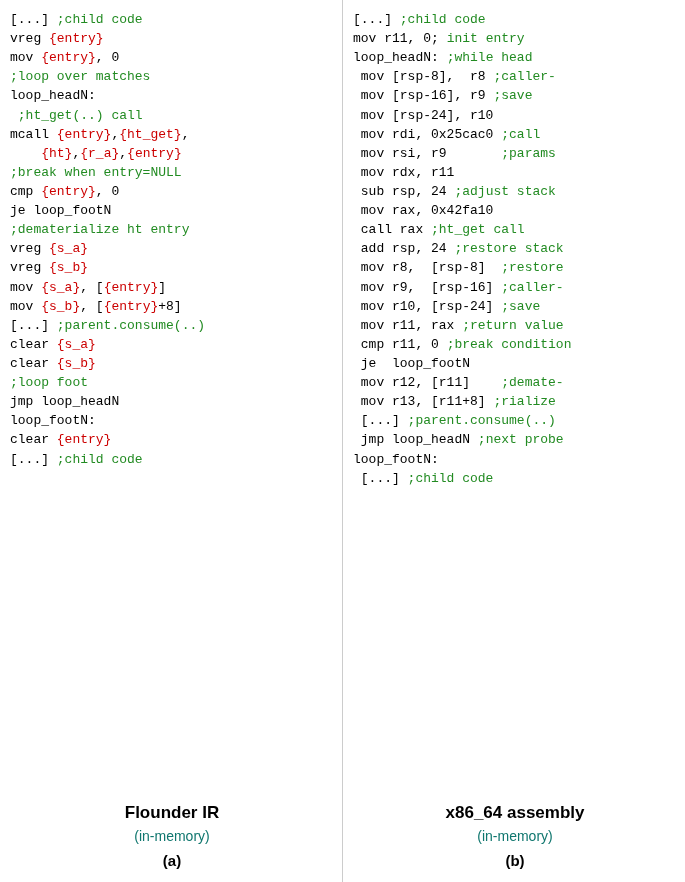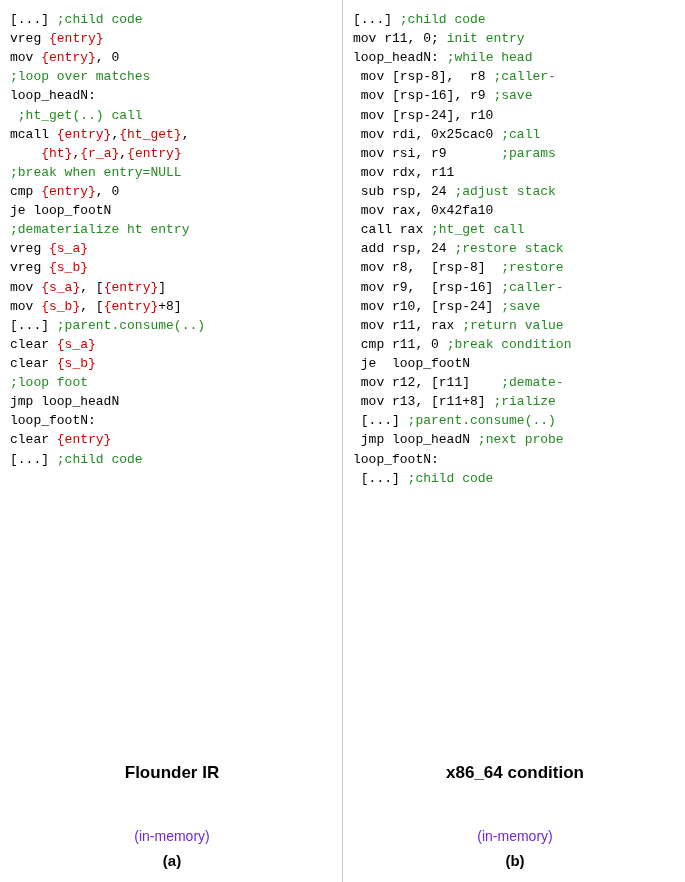--- a/index.html
+++ b/index.html
@@ -40,22 +40,21 @@
     }
     .caption-title {
       font-family: Arial, sans-serif;
       font-size: 17px;
       font-weight: bold;
       color: #000;
     }
     .caption-sub {
       font-family: Arial, sans-serif;
       font-size: 14px;
-      color: #6d28d9;
-      margin-top: 40px;
+      color: #0f766e;
     }
     .caption-label {
       font-family: Arial, sans-serif;
       font-size: 15px;
       font-weight: bold;
       color: #000;
       margin-top: 4px;
     }
   </style>
 </head>
@@ -68,18 +67,18 @@
     <div class="caption-area">
       <div class="caption-title">Flounder IR</div>
       <div class="caption-sub">(in-memory)</div>
       <div class="caption-label">(a)</div>
     </div>
   </div>
 
   <div class="column column-right">
     <div class="code-block" id="right-code"><div><span style="color: rgb(0, 0, 0);">[...] </span><span style="color: rgb(34, 139, 34);">;child code</span></div><div><span style="color: rgb(0, 0, 0);">mov r11, 0; </span><span style="color: rgb(34, 139, 34);">init entry</span></div><div><span style="color: rgb(0, 0, 0);">loop_headN: </span><span style="color: rgb(34, 139, 34);">;while head</span></div><div><span style="color: rgb(0, 0, 0);"> mov [rsp-8],  r8 </span><span style="color: rgb(34, 139, 34);">;caller-</span></div><div><span style="color: rgb(0, 0, 0);"> mov [rsp-16], r9 </span><span style="color: rgb(34, 139, 34);">;save</span></div><div><span style="color: rgb(0, 0, 0);"> mov [rsp-24], r10</span></div><div><span style="color: rgb(0, 0, 0);"> mov rdi, 0x25cac0 </span><span style="color: rgb(34, 139, 34);">;call</span></div><div><span style="color: rgb(0, 0, 0);"> mov rsi, r9       </span><span style="color: rgb(34, 139, 34);">;params</span></div><div><span style="color: rgb(0, 0, 0);"> mov rdx, r11</span></div><div><span style="color: rgb(0, 0, 0);"> sub rsp, 24 </span><span style="color: rgb(34, 139, 34);">;adjust stack</span></div><div><span style="color: rgb(0, 0, 0);"> mov rax, 0x42fa10</span></div><div><span style="color: rgb(0, 0, 0);"> call rax </span><span style="color: rgb(34, 139, 34);">;ht_get call</span></div><div><span style="color: rgb(0, 0, 0);"> add rsp, 24 </span><span style="color: rgb(34, 139, 34);">;restore stack</span></div><div><span style="color: rgb(0, 0, 0);"> mov r8,  [rsp-8]  </span><span style="color: rgb(34, 139, 34);">;restore</span></div><div><span style="color: rgb(0, 0, 0);"> mov r9,  [rsp-16] </span><span style="color: rgb(34, 139, 34);">;caller-</span></div><div><span style="color: rgb(0, 0, 0);"> mov r10, [rsp-24] </span><span style="color: rgb(34, 139, 34);">;save</span></div><div><span style="color: rgb(0, 0, 0);"> mov r11, rax </span><span style="color: rgb(34, 139, 34);">;return value</span></div><div><span style="color: rgb(0, 0, 0);"> cmp r11, 0 </span><span style="color: rgb(34, 139, 34);">;break condition</span></div><div><span style="color: rgb(0, 0, 0);"> je  loop_footN</span></div><div><span style="color: rgb(0, 0, 0);"> mov r12, [r11]    </span><span style="color: rgb(34, 139, 34);">;demate-</span></div><div><span style="color: rgb(0, 0, 0);"> mov r13, [r11+8] </span><span style="color: rgb(34, 139, 34);">;rialize</span></div><div><span style="color: rgb(0, 0, 0);"> [...] </span><span style="color: rgb(34, 139, 34);">;parent.consume(..)</span></div><div><span style="color: rgb(0, 0, 0);"> jmp loop_headN </span><span style="color: rgb(34, 139, 34);">;next probe</span></div><div><span style="color: rgb(0, 0, 0);">loop_footN:</span></div><div><span style="color: rgb(0, 0, 0);"> [...] </span><span style="color: rgb(34, 139, 34);">;child code</span></div></div>
     <div class="caption-area">
-      <div class="caption-title">x86_64 condition</div>
+      <div class="caption-title">x86_64 assembly</div>
       <div class="caption-sub">(in-memory)</div>
       <div class="caption-label">(b)</div>
     </div>
   </div>
 </div>
 
 </body></html>

